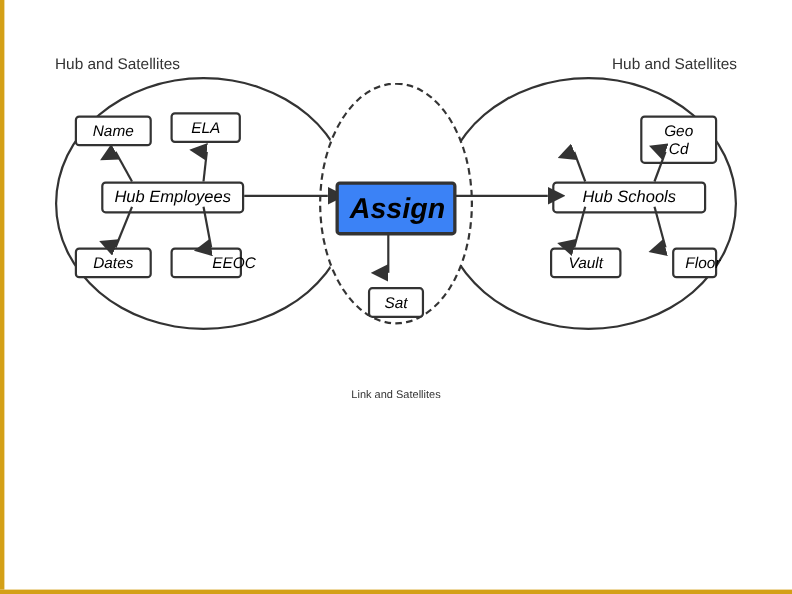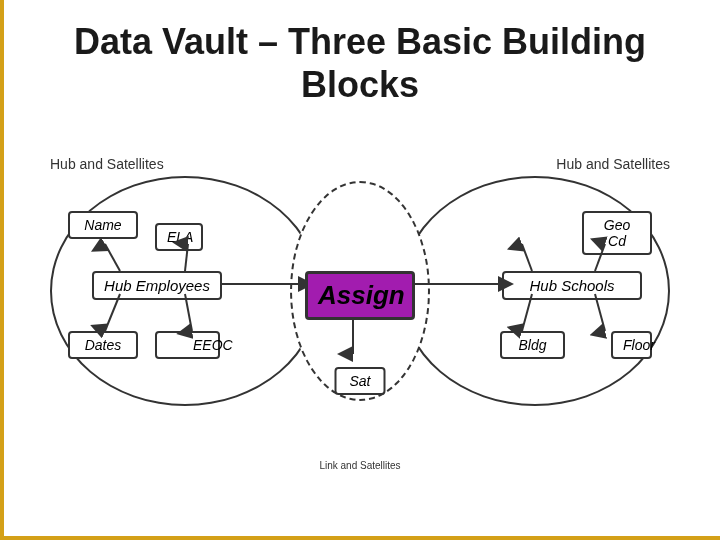--- a/index.html
+++ b/index.html
@@ -103,22 +103,22 @@
 
     
     .box-name {
       left: 38px;
       top: 85px;
       width: 70px;
     }
 
     .box-ela {
       left: 125px;
-      top: 97px;
-      width: 48px;
+      top: 82px;
+      width: 64px;
     }
 
     .box-hub-employees {
       left: 62px;
       top: 145px;
       width: 130px;
       font-size: 15px;
     }
 
     .box-dates {
@@ -171,21 +171,21 @@
       position: absolute;
       left: 50%;
       transform: translateX(-50%);
       top: 145px;
       width: 110px;
       border: 3px solid #333;
       border-radius: 4px;
       padding: 6px 10px;
       font-size: 26px;
       font-weight: bold;
-      background: #a21caf;
+      background: #3b82f6;
       text-align: center;
       z-index: 10;
     }
 
     
     .box-sat {
       position: absolute;
       left: 50%;
       transform: translateX(-50%);
       top: 241px;
@@ -232,24 +232,20 @@
       width: 4px;
       background: #d4a017;
     }
   </style>
 </head>
 <body>
 
 <div class="page">
   <div class="left-line"></div>
 
-  <div class="title">
-    <span>Data Vault – Three Basic Building</span><br>
-    <span>Blocks</span>
-  </div>
 
   <div class="diagram-area">
 
     <div class="hub-label-left">Hub and Satellites</div>
     <div class="hub-label-right">Hub and Satellites</div>
 
     <div class="left-ellipse"></div>
 
     <div class="right-ellipse"></div>
 
@@ -260,21 +256,21 @@
     <div class="box box-hub-employees">Hub Employees</div>
     <div class="box box-dates">Dates</div>
     <div class="box box-eeoc">EEOC</div>
 
     <div class="box box-assign">Assign</div>
 
     <div class="box box-sat">Sat</div>
 
     <div class="box box-geocd">Geo Cd</div>
     <div class="box box-hub-schools">Hub Schools</div>
-    <div class="box box-bldg">Bldg</div>
+    <div class="box box-bldg">Vault</div>
     <div class="box box-floor">Floor</div>
 
     <svg class="arrows-svg" viewBox="0 0 660 360">
 
       <defs>
         <marker id="arrowhead-up" markerWidth="8" markerHeight="8" refX="4" refY="8" orient="auto">
           <polygon points="0,8 4,0 8,8" fill="#333"></polygon>
         </marker>
         <marker id="arrowhead-down" markerWidth="8" markerHeight="8" refX="4" refY="0" orient="auto">
           <polygon points="0,0 4,8 8,0" fill="#333"></polygon>

